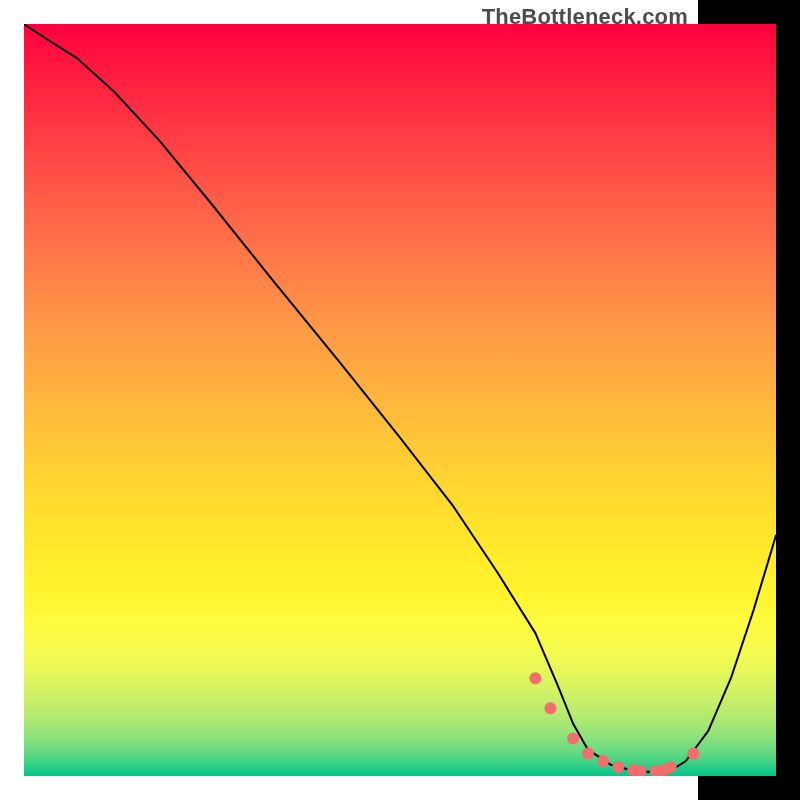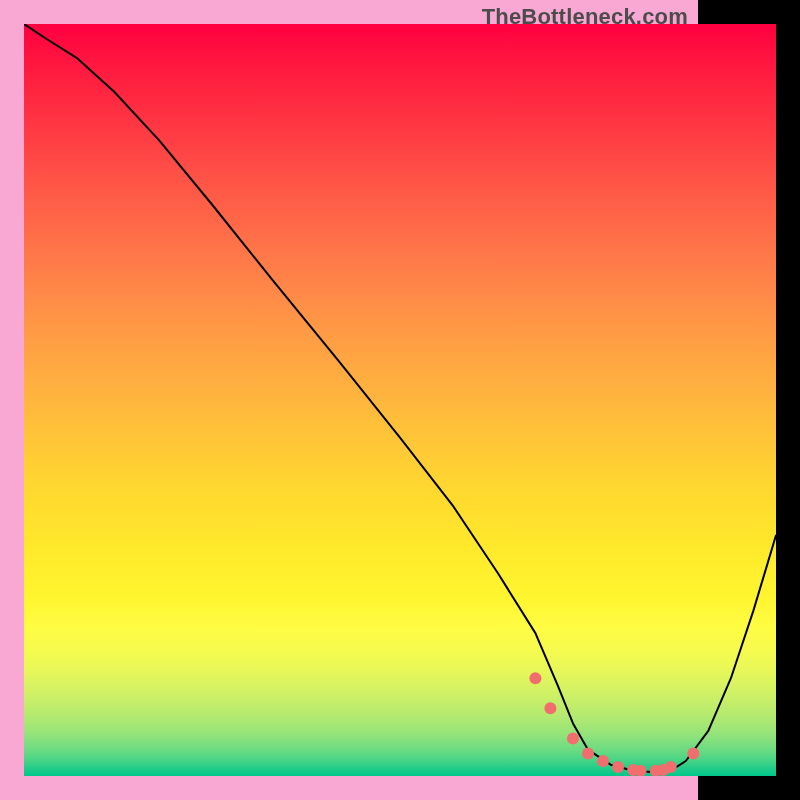--- a/index.html
+++ b/index.html
@@ -1,17 +1,17 @@
 <!DOCTYPE html>
 <html><head>
 <meta charset="utf-8">
 <style>
   * { margin: 0; padding: 0; box-sizing: border-box; }
   html, body { width: 800px; height: 800px; background: #000; overflow: hidden; }
-  .canvas { position: relative; width: 698px; height: 800px; background: #f9a8d4; }
+  .canvas { position: relative; width: 698px; height: 800px; background: #ffffff; }
   .watermark {
     position: absolute;
     top: 4px;
     right: 10px;
     color: #4c4c4c;
     font-family: Arial, Helvetica, sans-serif;
     font-size: 22px;
     font-weight: bold;
     letter-spacing: 0.2px;
     z-index: 10;

